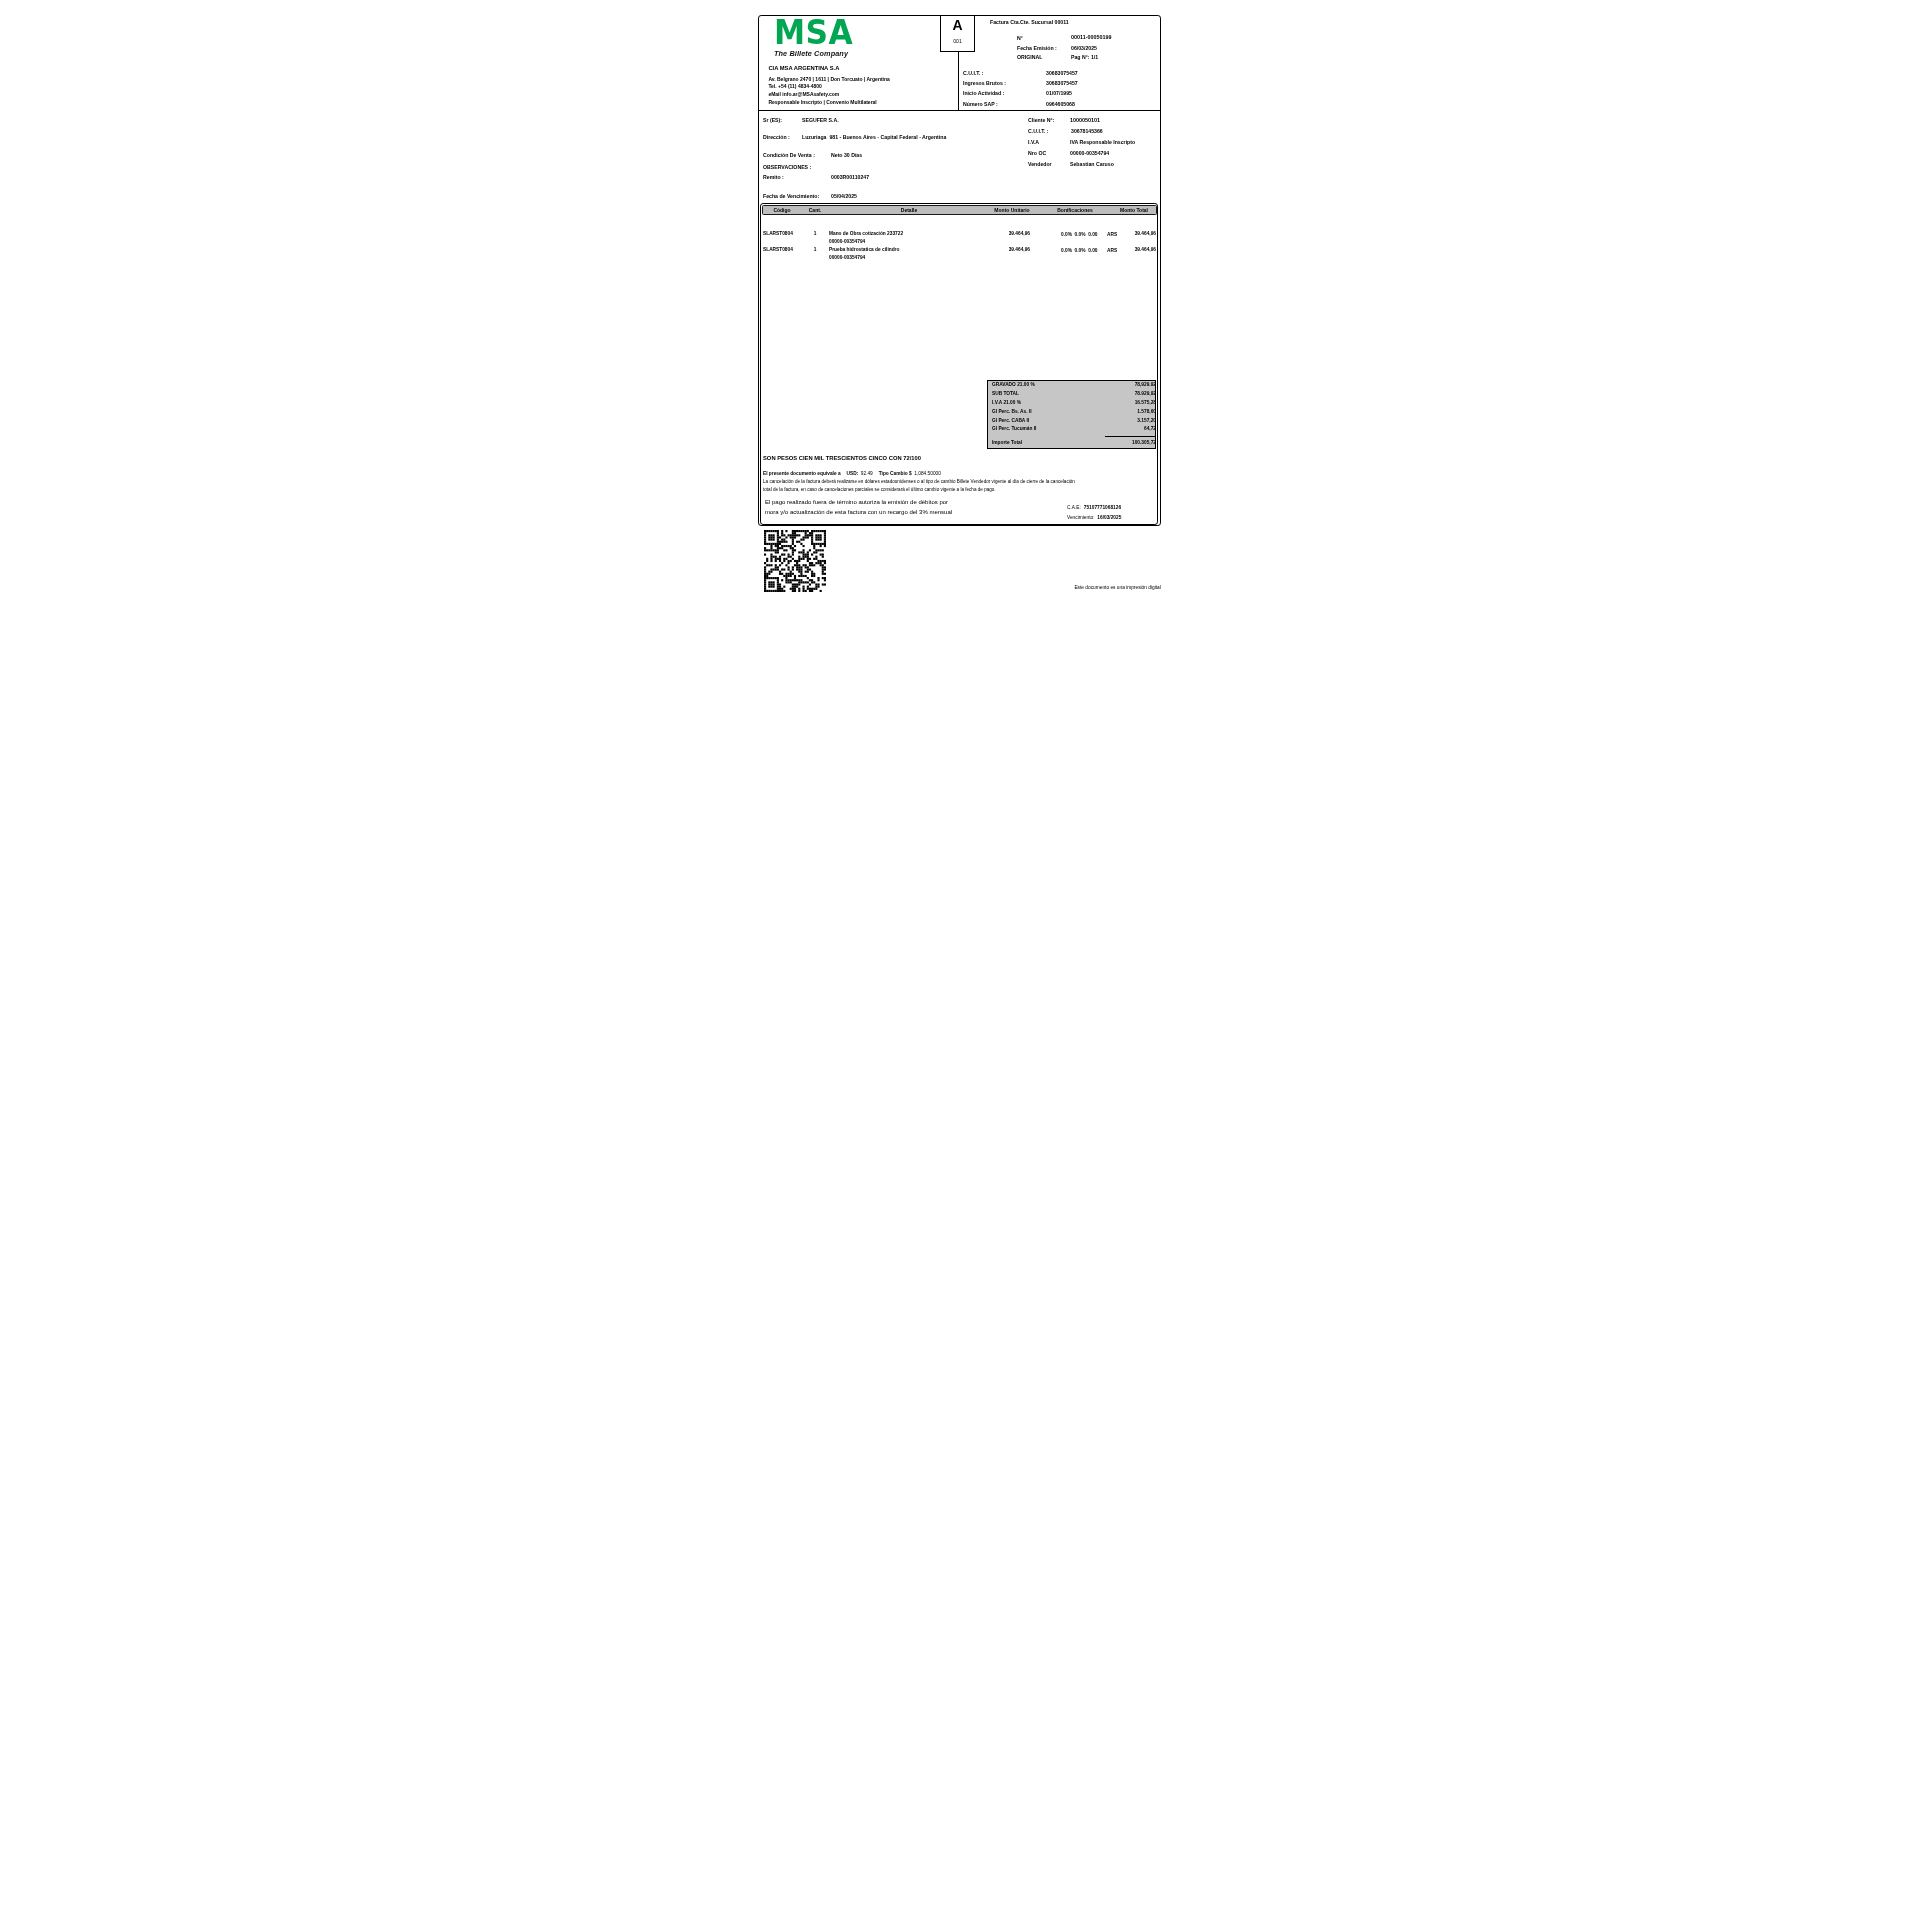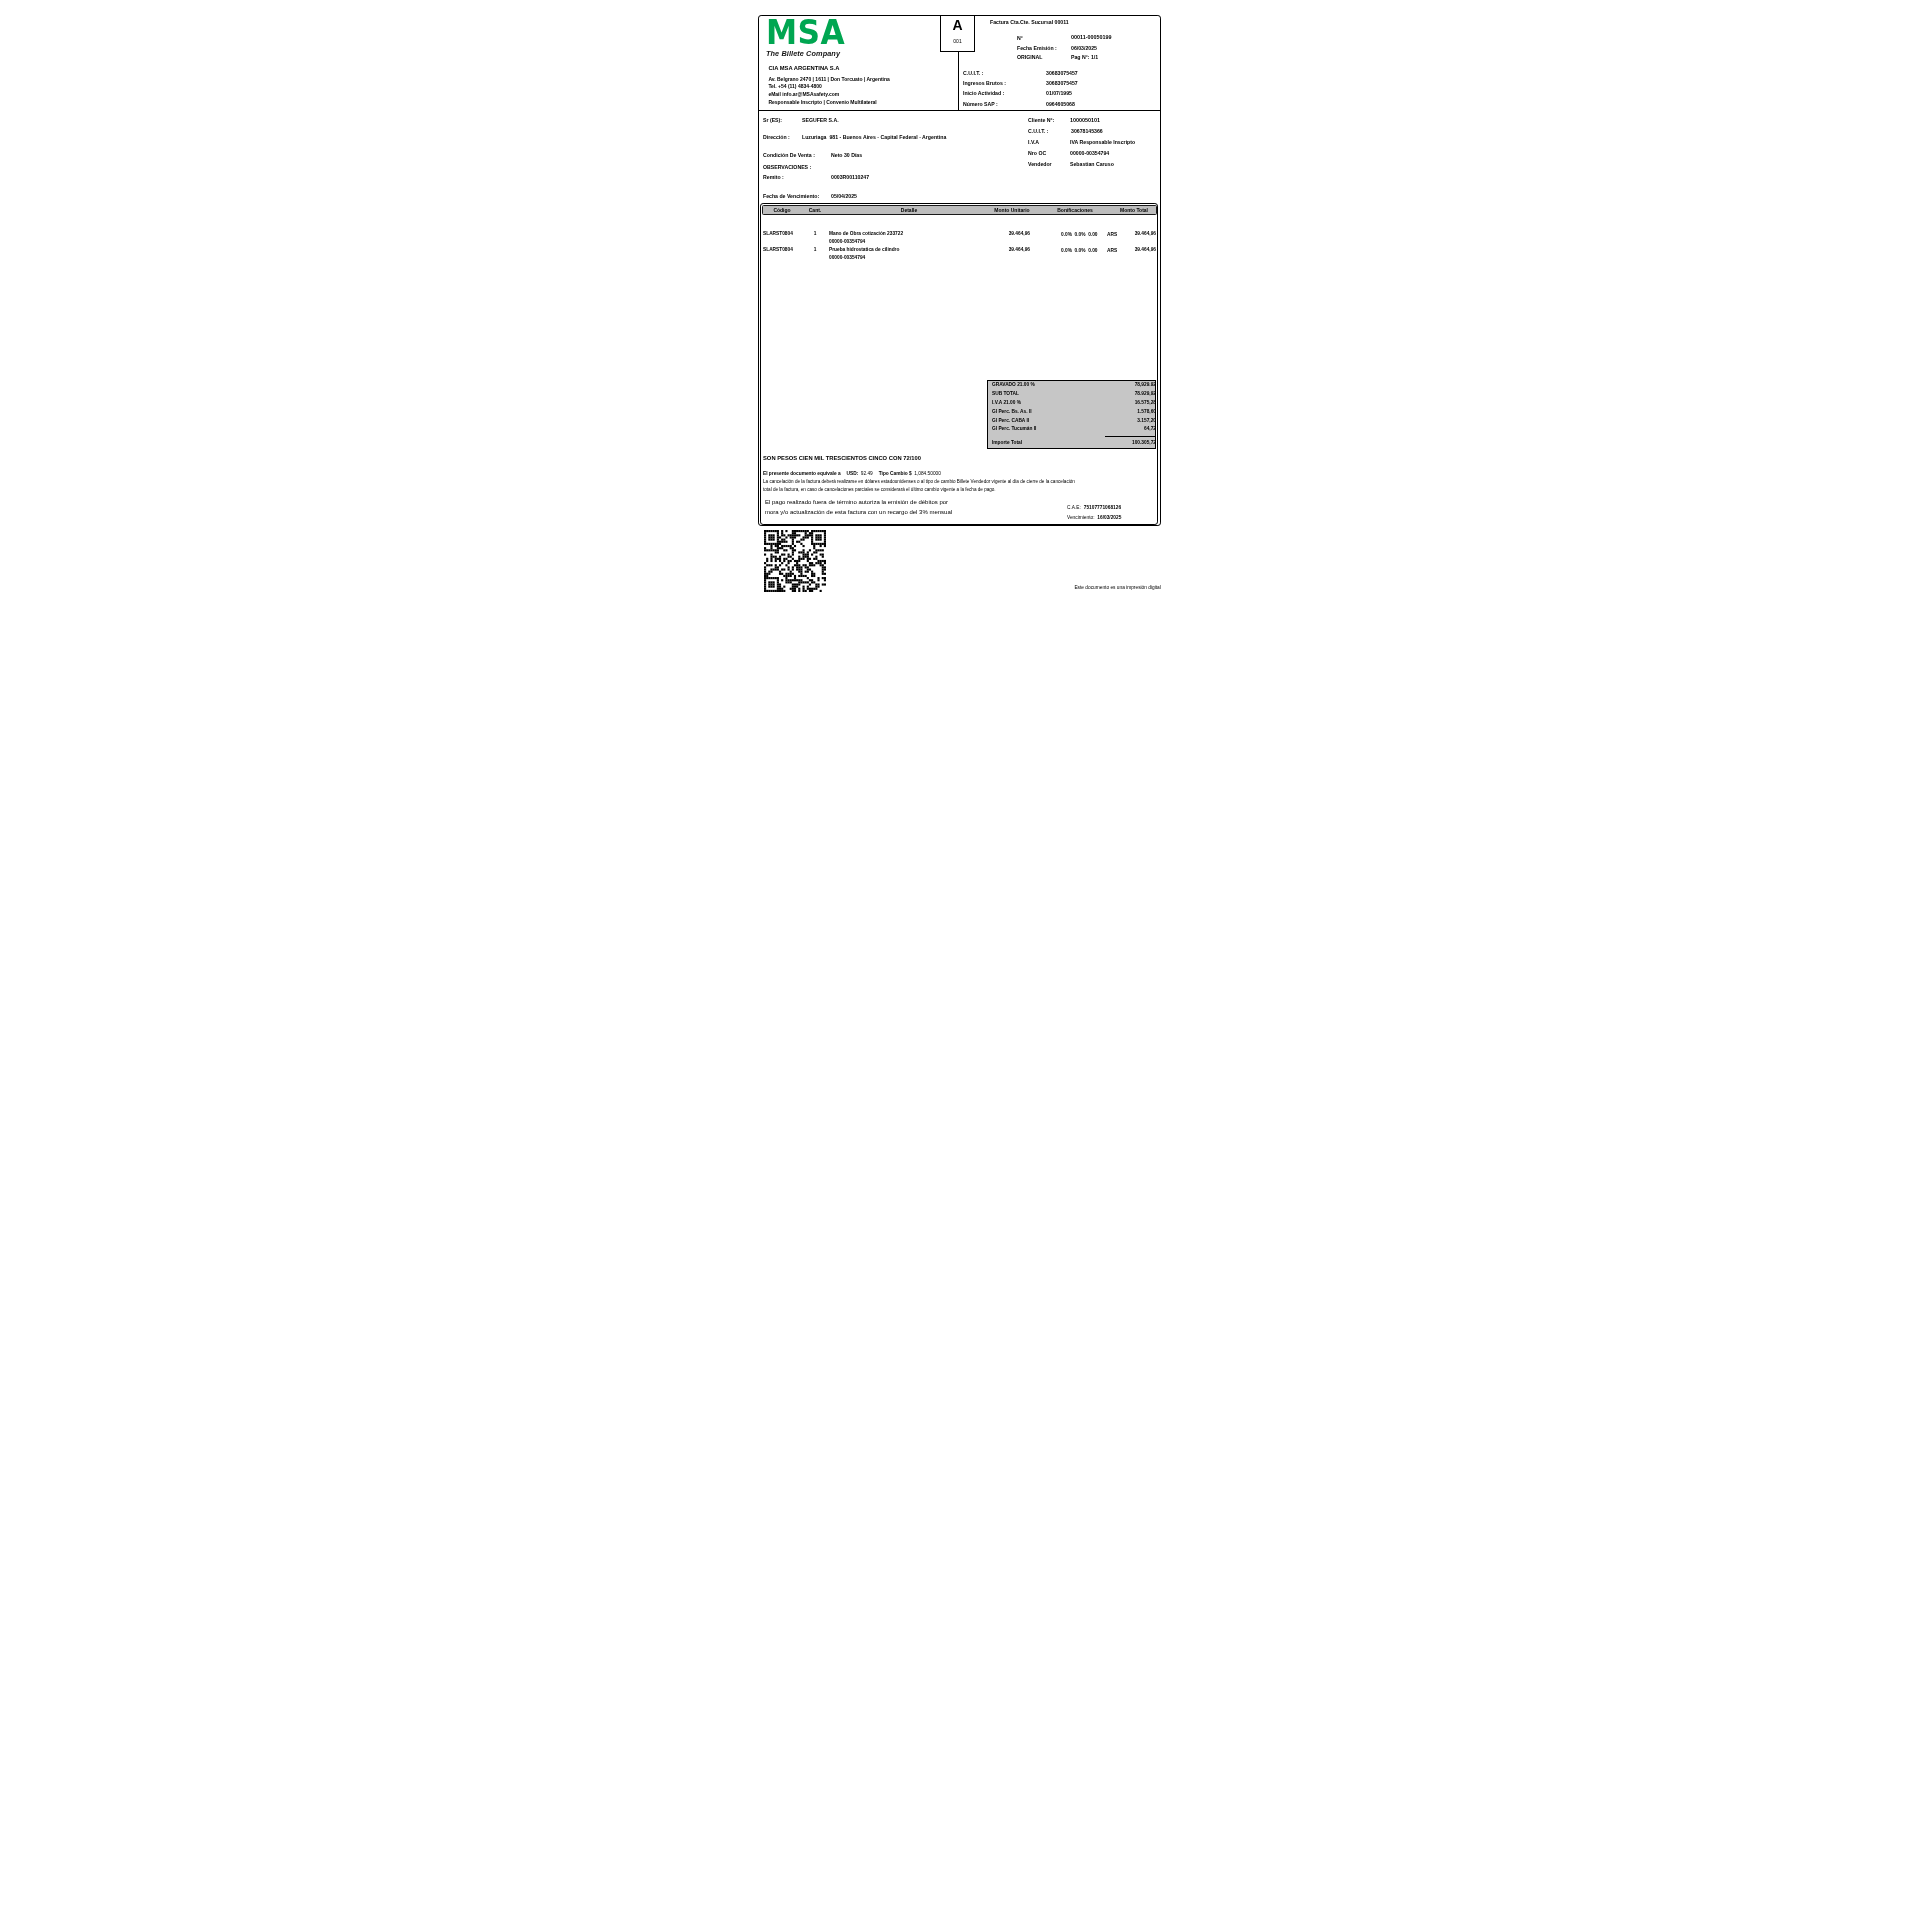--- a/index.html
+++ b/index.html
@@ -39,21 +39,21 @@
   .cell { font-size: 4.8px; font-weight: 700; }
   .qr-wrap { left: 21px; top: 530px; width: 62px; height: 62px; background: #fff; }
 </style>
 </head>
 <body>
 
 <div class="page">
 
   <div class="abs outer-box"></div>
 
-  <div class="abs" style="left:23px;top:18.5px;">
+  <div class="abs" style="left:31px;top:18.5px;">
     <div class="logo-msa">MSA</div>
     <div class="logo-tagline">The Billete Company</div>
   </div>
 
   <div class="abs letter-box" style="left:197px;top:14.6px;width:35px;height:37px;">
     <div class="letter">A</div>
     <div class="letter-code">001</div>
   </div>
   <div class="abs vline" style="left:215px;top:51px;height:60px;"></div>
 

